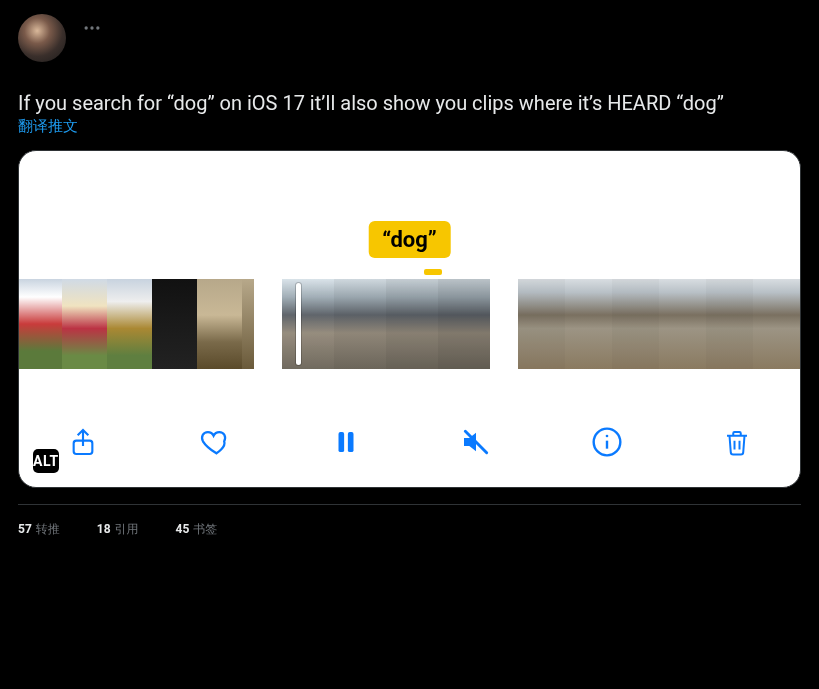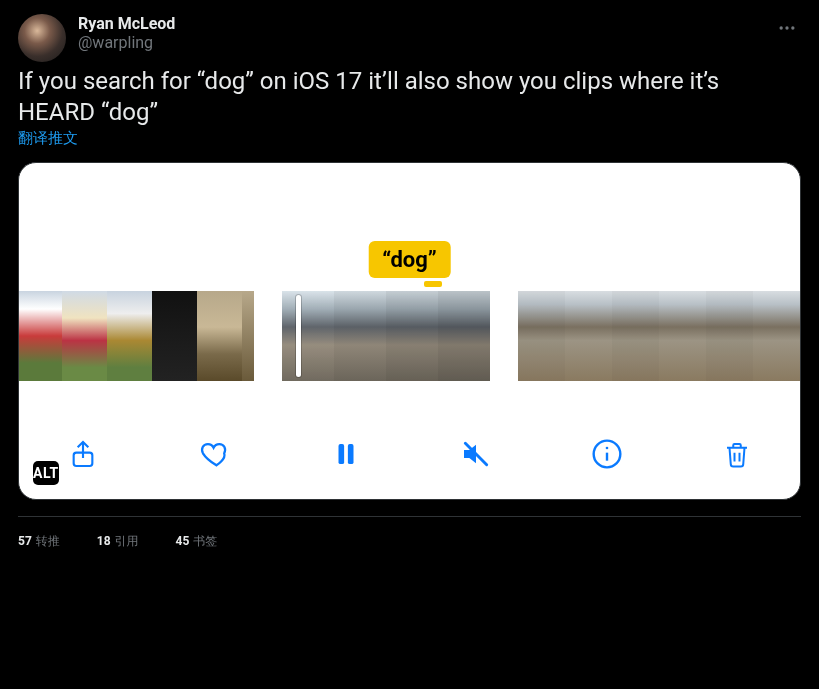--- a/index.html
+++ b/index.html
@@ -27,22 +27,22 @@
   .names { flex: 1; min-width: 0; }
   .display-name { font-weight: 700; font-size: 16px; color: #e7e9ea; }
   .handle { color: #71767b; font-size: 16px; }
   .more-btn {
     color: #71767b; background: none; border: none; cursor: pointer;
     padding: 4px; border-radius: 50%;
   }
   .more-btn svg { display: block; }
 
   .tweet-text {
-    margin-top: 4px;
-    font-size: 24px;
+    margin-top: 28px;
+    font-size: 20px;
     line-height: 1.3;
     color: #e7e9ea;
     font-weight: 400;
   }
   .translate-link {
     color: #1d9bf0;
     font-size: 15px;
     margin-top: 0;
     cursor: pointer;
     display: inline-block;
@@ -54,21 +54,21 @@
     border-radius: 18px;
     overflow: hidden;
     position: relative;
     width: 100%;
     height: 338px;
     border: 1px solid #2f3336;
   }
 
   .search-bubble {
     position: absolute;
-    top: 78px;
+    top: 70px;
     left: 50%;
     transform: translateX(-50%);
     background: #f7c600;
     color: #000;
     font-weight: 700;
     font-size: 22px;
     padding: 6px 14px;
     border-radius: 6px;
   }
 
@@ -187,24 +187,20 @@
   .stats-row .stat b { color: #e7e9ea; font-weight: 700; margin-right: 4px; }
   .stats-row .stat { cursor: pointer; }
 </style>
 </head>
 <body>
 
 <div class="tweet">
 
   <div class="header-row">
     <div class="avatar"></div>
-    <div class="names">
-      <div class="display-name">Ryan McLeod</div>
-      <div class="handle">@warpling</div>
-    </div>
     <button class="more-btn" aria-label="more">
       <svg width="20" height="20" viewBox="0 0 24 24">
           <g fill="#71767b">
             <circle cx="5" cy="12" r="2"></circle>
             <circle cx="12" cy="12" r="2"></circle>
             <circle cx="19" cy="12" r="2"></circle>
           </g>
         </svg>
     </button>
   </div>

